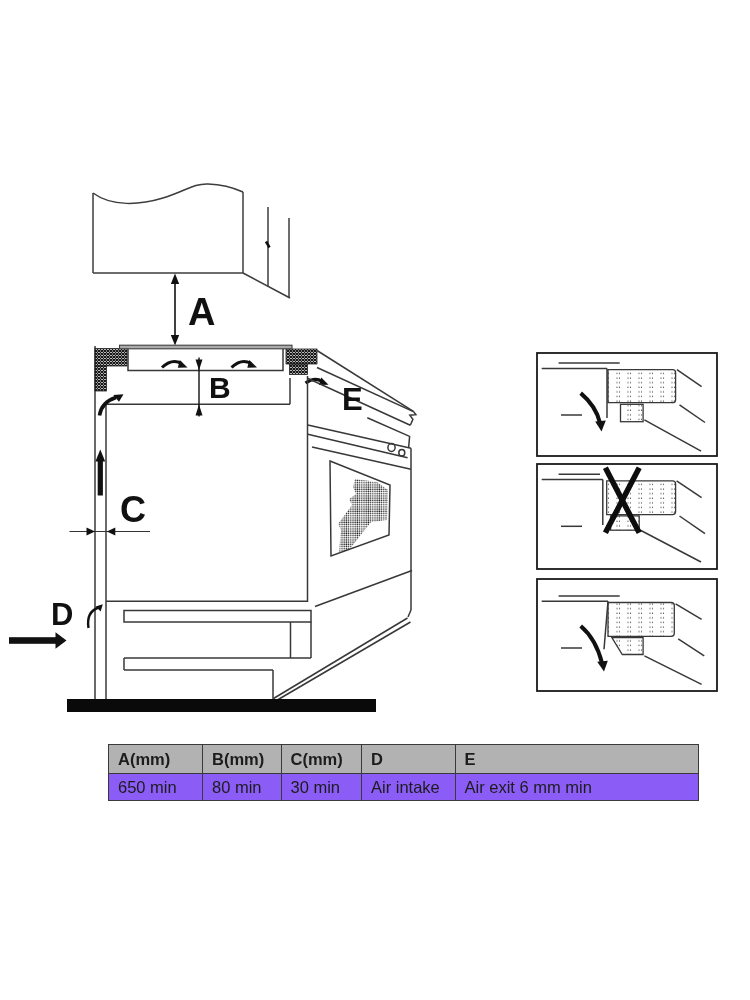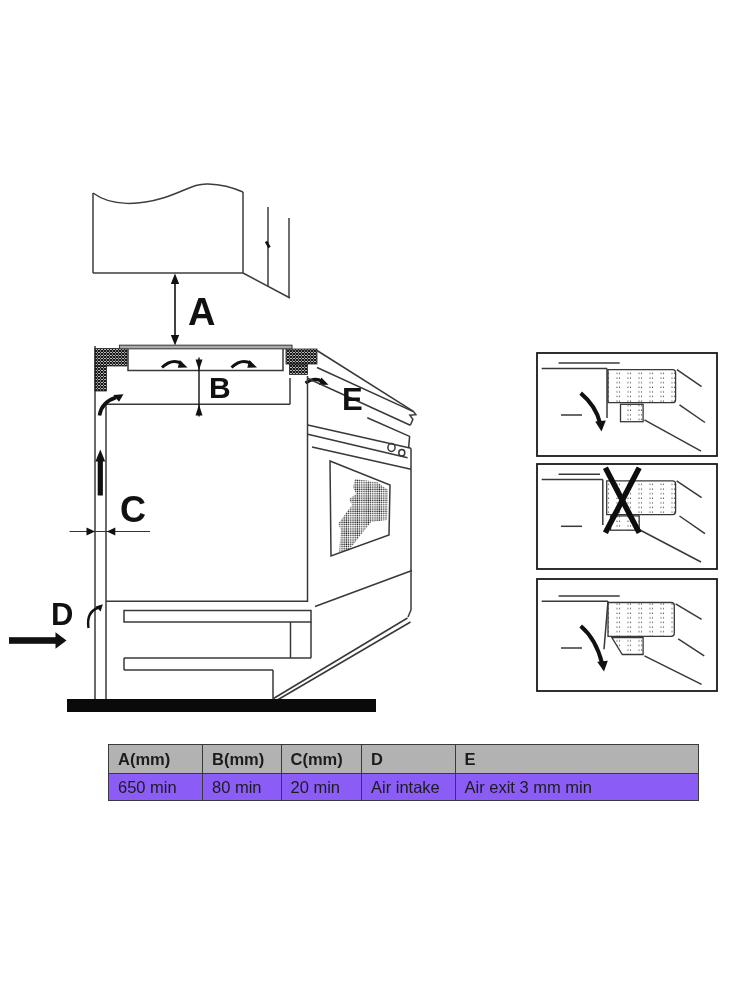--- a/index.html
+++ b/index.html
@@ -192,18 +192,18 @@
 <div class="row hrow">
 <div class="cell c1">A(mm)</div>
 <div class="cell c2">B(mm)</div>
 <div class="cell c3">C(mm)</div>
 <div class="cell c4">D</div>
 <div class="cell c5">E</div>
 </div>
 <div class="row brow">
 <div class="cell c1">650 min</div>
 <div class="cell c2">80 min</div>
-<div class="cell c3">20 min</div>
+<div class="cell c3">30 min</div>
 <div class="cell c4">Air intake</div>
-<div class="cell c5">Air exit 3 mm min</div>
+<div class="cell c5">Air exit 6 mm min</div>
 </div>
 </div>
 </div>
 
 </body></html>

